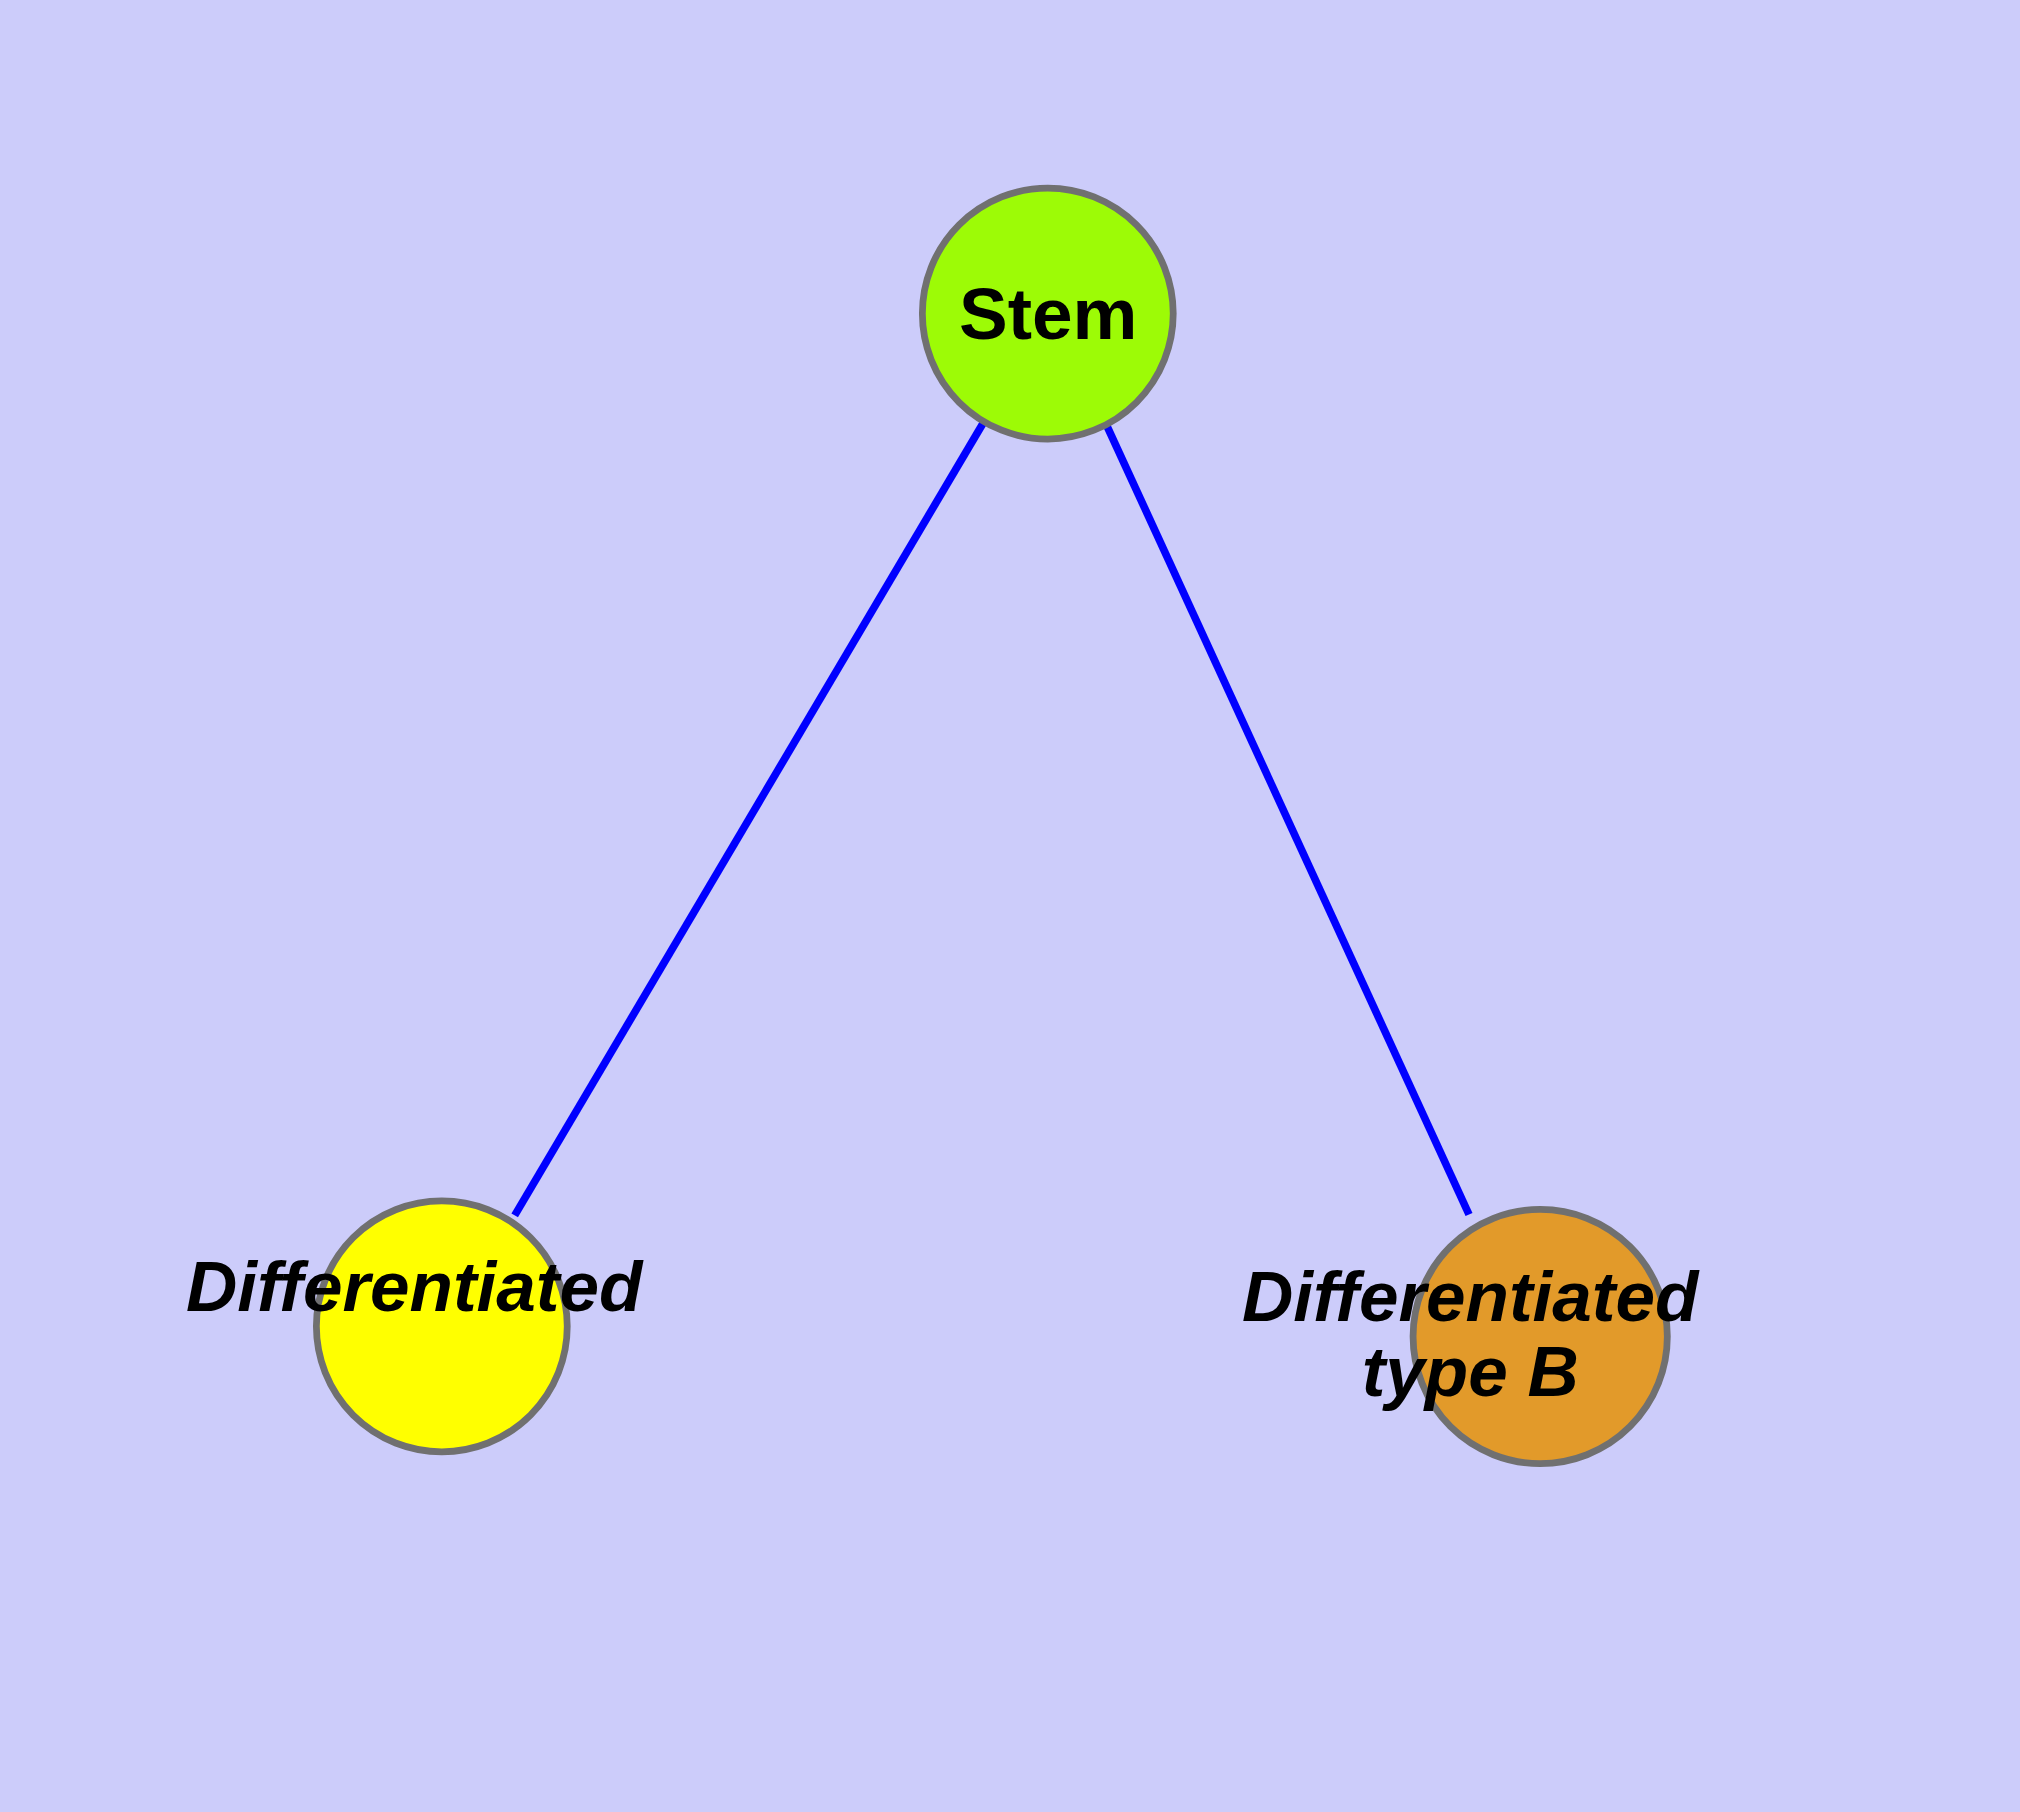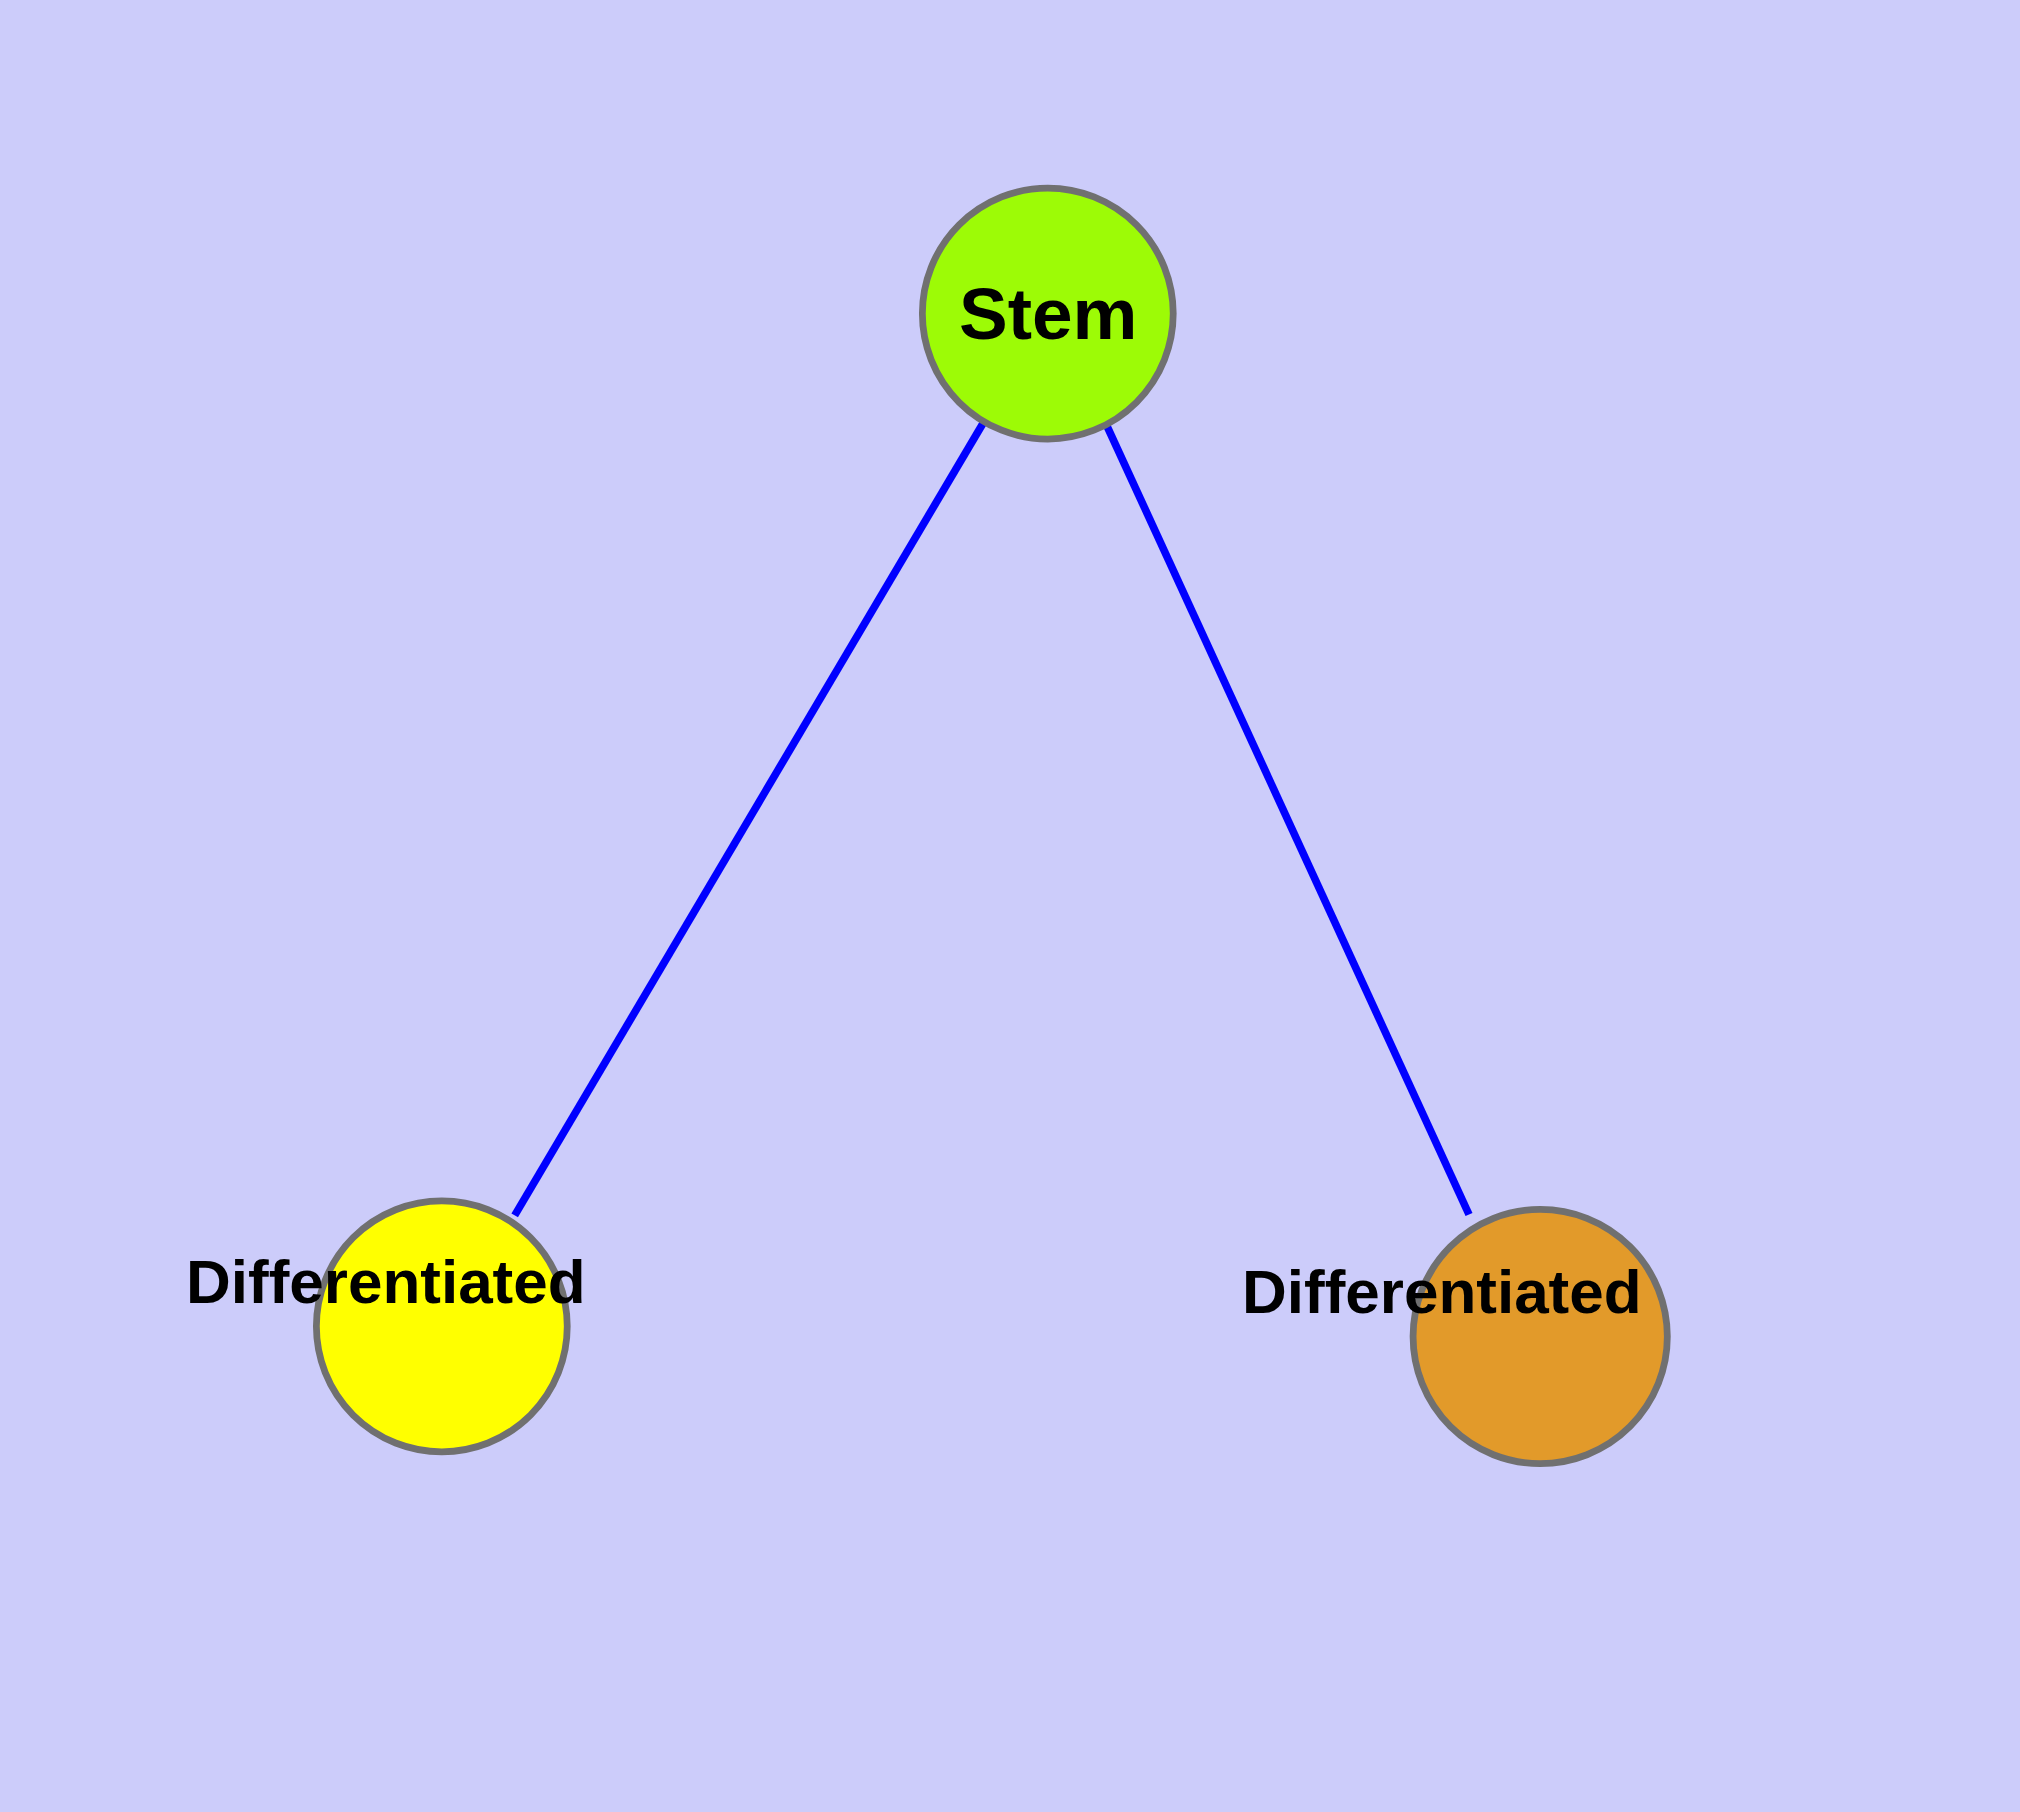--- a/index.html
+++ b/index.html
@@ -30,21 +30,22 @@
     color: #000000;
     white-space: pre;
     line-height: 1.06;
     pointer-events: none;
     user-select: none;
   }
   .node-label.root {
     font-size: 73px;
   }
   .node-label.leaf {
-    font-size: 62px;
+    font-size: 71px;
+    font-style: italic;
   }
 </style>
 </head>
 <body style="background: rgb(204, 204, 250);">
 
 <div id="canvas" style="background: rgb(204, 204, 250);">
 
   <svg id="graph-svg" viewBox="0 0 2384 2138">
     <g id="edge-layer">
         <line x1="1161" y1="497" x2="607" y2="1434" stroke="#0000ff" stroke-width="9" stroke-linecap="butt"></line>
@@ -53,17 +54,17 @@
     <g id="node-layer">
         <circle cx="1236" cy="370" r="148" fill="#9dfb06" stroke="#707070" stroke-width="8"></circle>
         <circle cx="521" cy="1565" r="148" fill="#ffff00" stroke="#707070" stroke-width="8"></circle>
         <circle cx="1817" cy="1577" r="150" fill="#e29a2a" stroke="#707070" stroke-width="8"></circle>
       </g>
   </svg>
 
   <div id="label-layer">
       <div class="node-label root" style="color: rgb(0, 0, 0); left: 959px; top: 275px;"><div>Stem</div></div>
       <div class="node-label leaf" style="color: rgb(0, 0, 0); left: 186px; top: 1249px;"><div>Differentiated</div></div>
-      <div class="node-label leaf" style="color: rgb(0, 0, 0); left: 1242px; top: 1259px;"><div>Differentiated</div></div>
+      <div class="node-label leaf" style="color: rgb(0, 0, 0); left: 1242px; top: 1259px;"><div>Differentiated</div><div>type B</div></div>
     </div>
 
 </div>
 
 
 </body></html>

